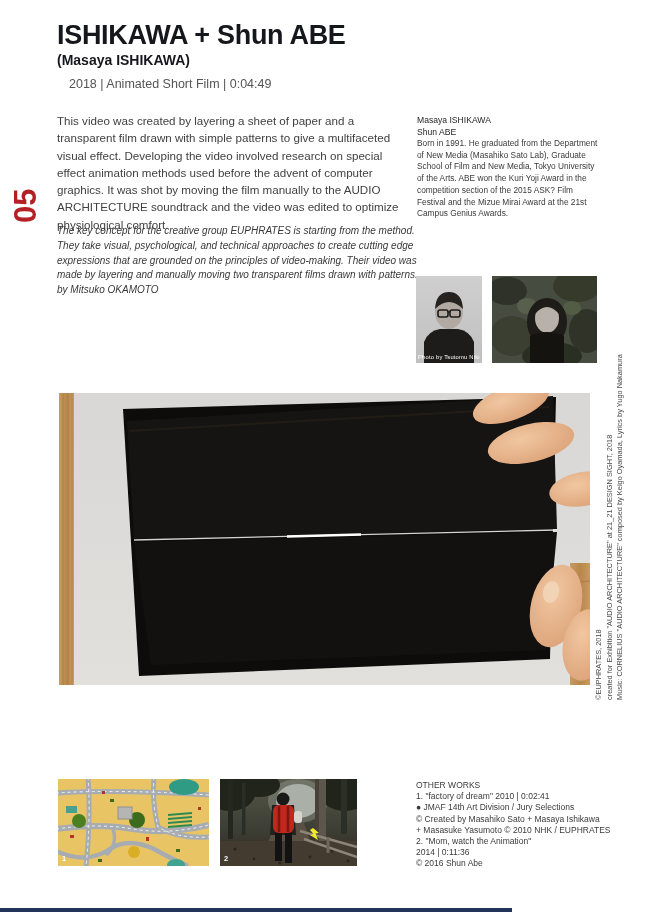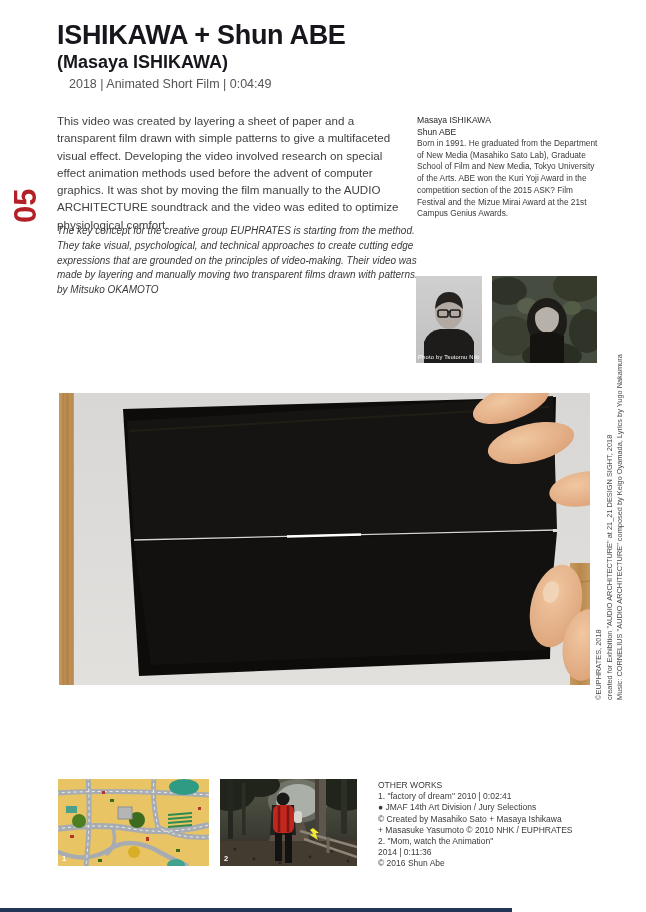--- a/index.html
+++ b/index.html
@@ -3,34 +3,34 @@
 <meta charset="utf-8">
 <style>
   html,body{margin:0;padding:0;background:#ffffff;}
   body{width:646px;height:912px;position:relative;overflow:hidden;
        font-family:"Liberation Sans",sans-serif;color:#3d3d3d;}
   .abs{position:absolute;}
   
   .page-num{font-size:31px;font-weight:bold;color:#b32026;letter-spacing:0;
             transform:rotate(-90deg);transform-origin:top left;}
   h1.title{margin:0;font-size:27px;font-weight:bold;color:#16161d;letter-spacing:-0.3px;}
-  .subtitle{font-size:18px;font-weight:bold;color:#16161d;margin-top:1px;}
+  .subtitle{font-size:14px;font-weight:bold;color:#16161d;margin-top:1px;}
   .work-title{font-size:26px;font-weight:400;color:#3c3c3c;letter-spacing:0.4px;}
   .work-meta{font-size:12.5px;color:#555;margin-left:12px;}
   .desc{font-size:11.6px;line-height:17.3px;color:#3f3f3f;text-align:left;}
   .comment-label{font-size:9.5px;color:#4a4a4a;letter-spacing:0.4px;}
   .comment-body{font-size:10px;font-style:italic;line-height:14.8px;color:#383838;margin-top:3px;}
   .comment-by{font-size:10px;font-style:italic;color:#383838;margin-top:1px;}
   .prof-name{font-size:8.6px;color:#262626;line-height:12px;}
   .prof-bio{font-size:8.3px;line-height:11.7px;color:#3a3a3a;margin-bottom:1px;}
   .caption{position:absolute;left:2px;bottom:3px;color:#fff;font-size:5.8px;letter-spacing:0.2px;}
   .fig-num{position:absolute;left:4px;bottom:3px;color:#fff;font-size:7.5px;font-weight:bold;}
   .credits{transform:rotate(-90deg);transform-origin:top left;
            font-size:7.4px;line-height:10.7px;color:#4a4a4a;white-space:nowrap;}
-  .ow{font-size:8.5px;line-height:11.2px;color:#3a3a3a;}
+  .ow{font-size:8.5px;line-height:11.2px;color:#3a3a3a;margin-left:38px;}
   .ow div{white-space:nowrap;}
   .footer-bar{background:#233459;}
   svg{display:block;}
 </style>
 </head>
 <body>
 
 <div class="abs page-num" style="left:8px;top:223px;">05</div>
 
 <div class="abs" style="left:57px;top:20px;">

